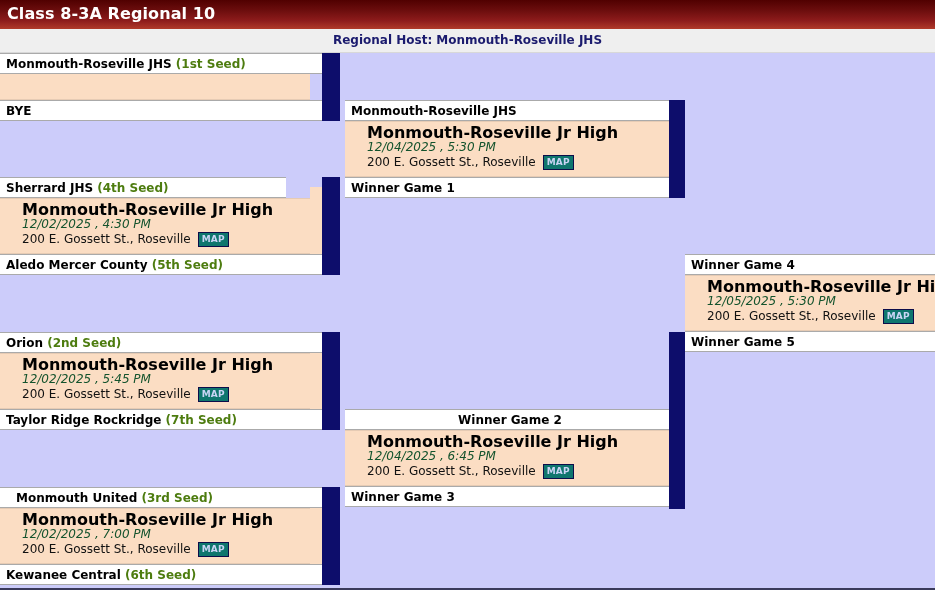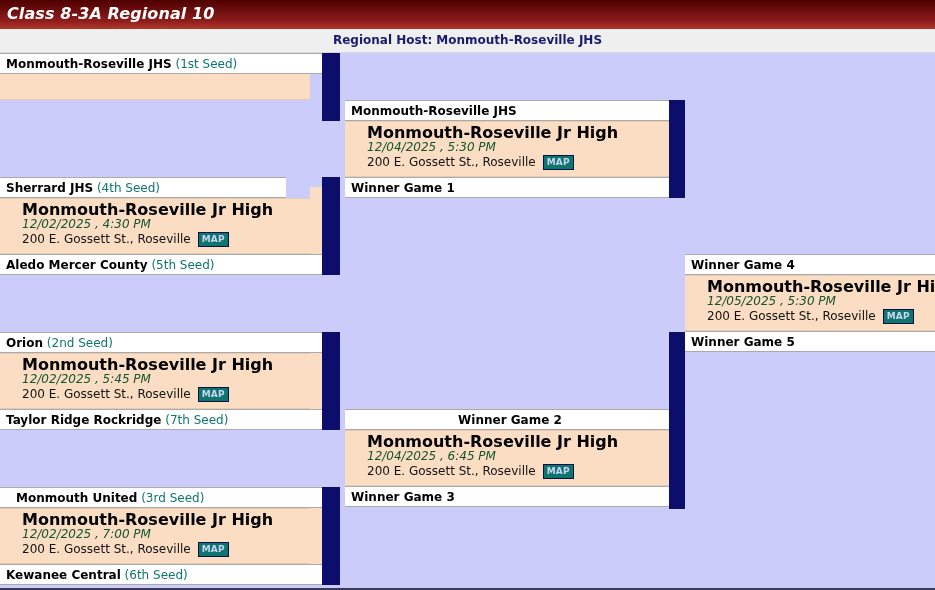--- a/index.html
+++ b/index.html
@@ -20,21 +20,20 @@
     background: #ccccfa;
   }
 
   
   #title-bar {
     position: absolute;
     left: 0; top: 0;
     width: 935px; height: 29px;
     background: linear-gradient(to bottom, #500000 0%, #6b0d0d 35%, #8e1c1c 72%, #b03a2a 100%);
     box-sizing: border-box;
-    font-style: italic;
   }
   #title-text {
     position: absolute;
     left: 7px;
     top: 4px;
     font-size: 16px;
     font-weight: bold;
     color: #ffffff;
     letter-spacing: 0.1px;
     white-space: nowrap;
@@ -81,23 +80,23 @@
     height: 21px;
     overflow: hidden;
     white-space: nowrap;
   }
   .slot .tname {
     font-weight: bold;
     font-size: 12px;
     color: #000000;
   }
   .slot .seed {
-    font-weight: normal;
-    font-size: 12px;
-    color: #0f766e;
+    font-weight: bold;
+    font-size: 12px;
+    color: #4d7c0f;
   }
 
   
   .game {
     background: #fbddc3;
     border-top: 1px solid #e6cbb4;
     border-bottom: 1px solid #e6cbb4;
     overflow: hidden;
   }
   .game-inner { padding: 4px 0 0 22px; }
@@ -175,20 +174,23 @@
     <div class="cell spine" style="left:310px; top:134px; width:12px; height:84px;"></div>
     <div class="cell spine" style="left:310px; top:289px; width:12px; height:84px;"></div>
     <div class="cell spine" style="left:310px; top:444px; width:12px; height:84px;"></div>
 
     <div class="cell slot" style="left:0px; top:0px; width:322px;">
       <span class="tname">Monmouth-Roseville JHS</span><span class="seed"> (1st Seed)</span>
     </div>
 
     <div class="cell filler" style="left:0px; top:21px; width:310px; height:26px;"></div>
 
+    <div class="cell slot" style="left:0px; top:47px; width:322px;">
+      <span class="tname">BYE</span><span class="seed"></span>
+    </div>
 
     <div class="cell slot" style="left:0px; top:124px; width:286px;">
       <span class="tname">Sherrard JHS</span><span class="seed"> (4th Seed)</span>
     </div>
 
     <div class="cell game" style="left:0px; top:145px; width:310px; height:56px;">
       <div class="game-inner">
         <div class="venue">Monmouth-Roseville Jr High</div>
         <div class="when">12/02/2025 , 4:30 PM</div>
         <div class="addr-line">

